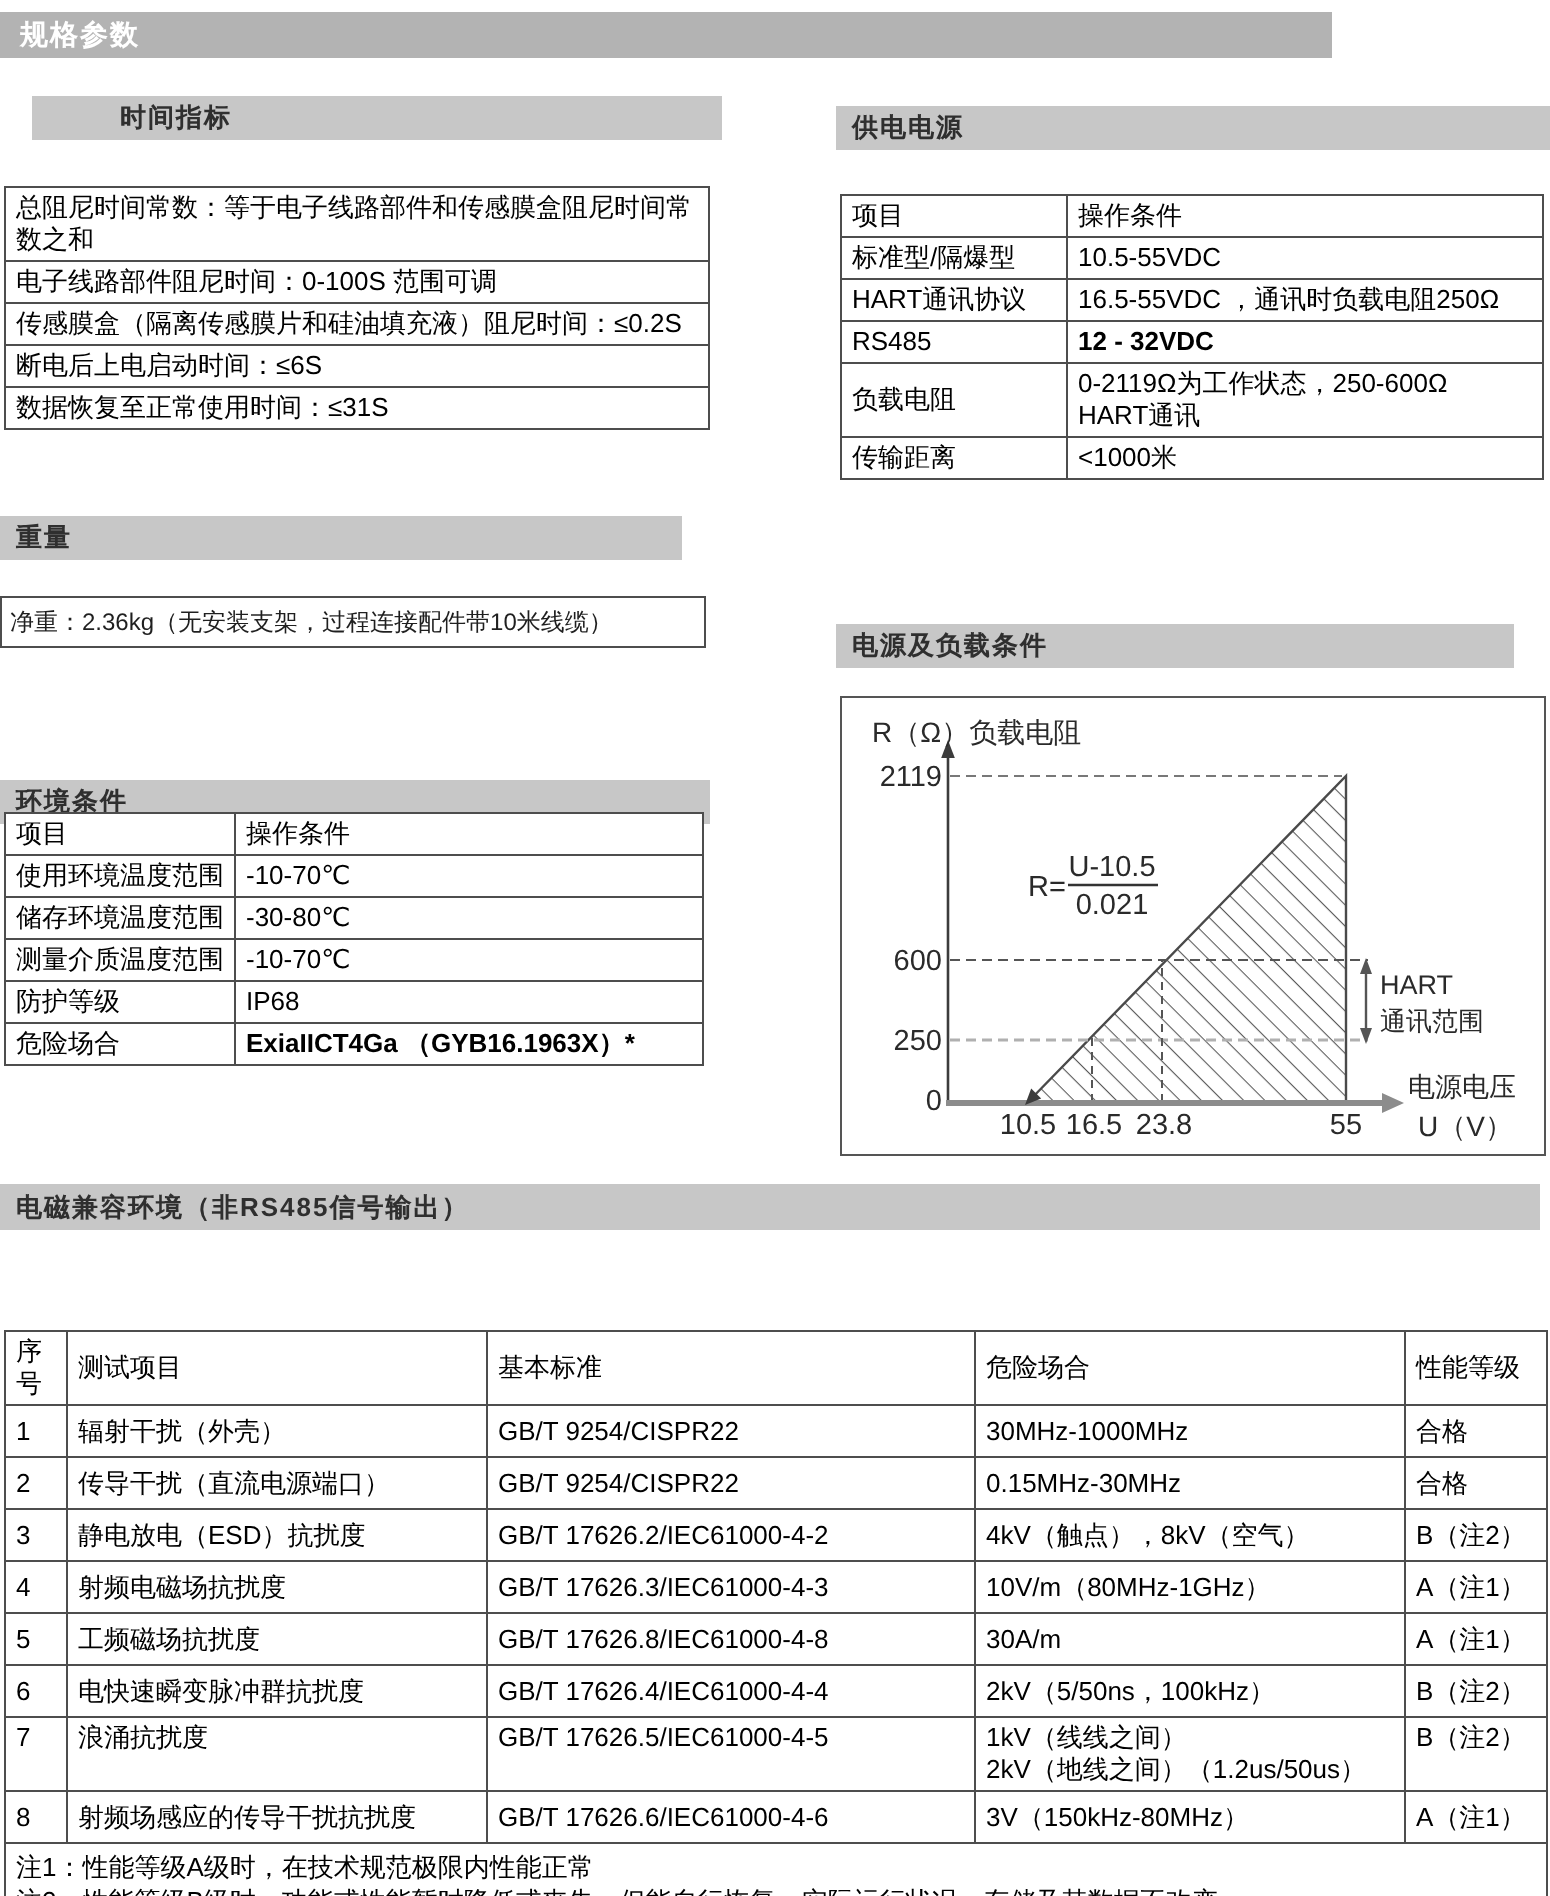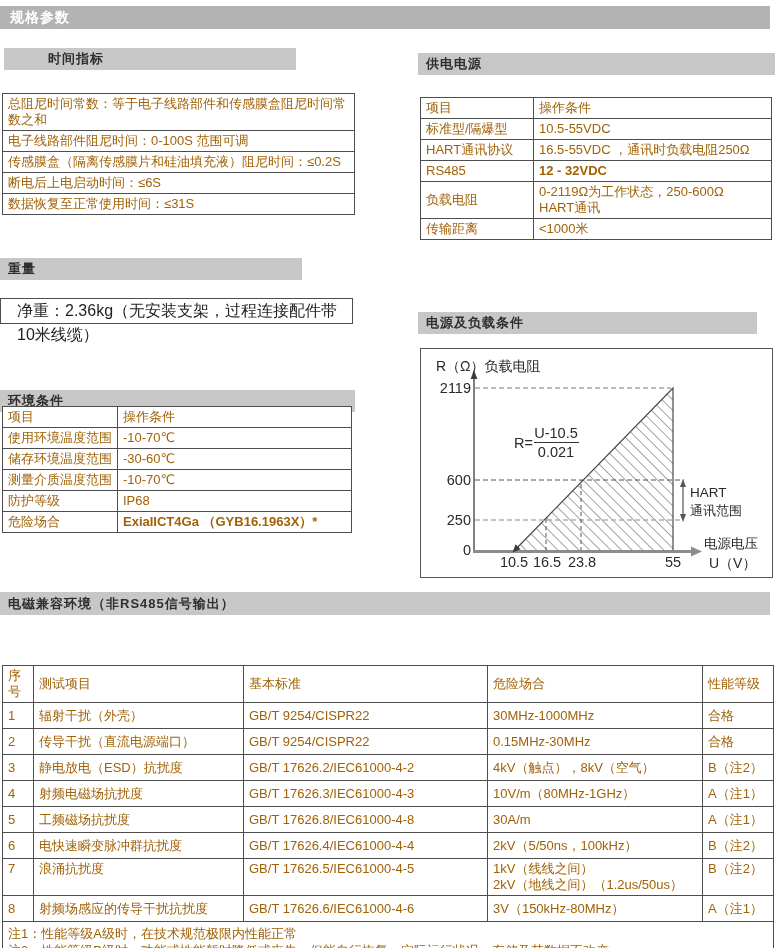--- a/index.html
+++ b/index.html
@@ -1,57 +1,57 @@
 <!DOCTYPE html>
 <html><head>
 <meta charset="utf-8">
 <style>
   html,body{margin:0;padding:0;background:#ffffff;}
   .page{
     position:relative;width:775px;height:948px;overflow:hidden;background:#ffffff;
     font-family:"Liberation Sans","DejaVu Sans",sans-serif;color:#1f1f1f;
   }
   .topbar{
-    position:absolute;left:0;top:6px;width:770px;height:23px;line-height:23px;
+    position:absolute;left:0;top:6px;width:666px;height:23px;line-height:23px;
     background:#b3b3b3;color:#ffffff;font-size:14px;font-weight:bold;
     padding-left:10px;box-sizing:border-box;letter-spacing:1px;
   }
   .secbar{
     position:absolute;height:22px;line-height:22px;background:#c7c7c7;color:#2f2f2f;
     font-size:13px;font-weight:bold;padding-left:8px;box-sizing:border-box;letter-spacing:1px;
   }
   table.tbl{
-    position:absolute;border-collapse:collapse;font-size:13px;color:#a16207;
+    position:absolute;border-collapse:collapse;font-size:13px;color:#000000;
     background:#ffffff;
   }
   table.tbl td{
     border:1px solid #4d4d4d;padding:2px 5px;line-height:16px;vertical-align:middle;
   }
   .pre{white-space:pre-line;line-height:15px;}
   .b{font-weight:bold;}
   .box{
-    position:absolute;border:1px solid #4d4d4d;background:#fff;font-size:16px;
-    line-height:24px;padding-left:16px;box-sizing:border-box;
+    position:absolute;border:1px solid #4d4d4d;background:#fff;font-size:12px;
+    line-height:24px;padding-left:4px;box-sizing:border-box;
   }
   .chartbox{
     position:absolute;left:420px;top:348px;width:353px;height:230px;
     border:1px solid #555;box-sizing:border-box;background:#fff;
   }
   svg text{fill:#2a2a2a;font-family:"Liberation Sans","DejaVu Sans",sans-serif;}
 </style>
 </head>
 <body>
 
 <div class="page">
 
   <div class="topbar">
     <span>规格参数</span>
   </div>
 
-  <div class="secbar" style="left:4px;top:48px;width:292px;padding-left:44px;">
+  <div class="secbar" style="left:16px;top:48px;width:345px;padding-left:44px;">
     <span>时间指标</span>
   </div>
 
   <table class="tbl" style="left:2px;top:93px;width:353px;">
     <tbody>
         <tr>
           <td>总阻尼时间常数：等于电子线路部件和传感膜盒阻尼时间常数之和</td>
         </tr>
     <tr>
           <td>电子线路部件阻尼时间：0-100S 范围可调</td>
@@ -61,21 +61,21 @@
         </tr>
     <tr>
           <td>断电后上电启动时间：≤6S</td>
         </tr>
     <tr>
           <td>数据恢复至正常使用时间：≤31S</td>
         </tr>
   </tbody>
     </table>
 
-  <div class="secbar" style="left:0;top:258px;width:302px;">
+  <div class="secbar" style="left:0;top:258px;width:341px;">
     <span>重量</span>
   </div>
 
   <div class="box" style="left:0;top:298px;width:353px;height:26px;">
     <span>净重：2.36kg（无安装支架，过程连接配件带10米线缆）</span>
   </div>
 
   <div class="secbar" style="left:0;top:358px;width:355px;margin-top:32px;">
     <span>环境条件</span>
   </div>
@@ -89,21 +89,21 @@
         <tr>
       <td>项目</td>
       <td>操作条件</td>
     </tr>
     <tr>
       <td>使用环境温度范围</td>
       <td>-10-70℃</td>
     </tr>
     <tr>
       <td>储存环境温度范围</td>
-      <td>-30-60℃</td>
+      <td>-30-80℃</td>
     </tr>
     <tr>
       <td>测量介质温度范围</td>
       <td>-10-70℃</td>
     </tr>
     <tr>
       <td>防护等级</td>
       <td>IP68</td>
     </tr>
     <tr>

